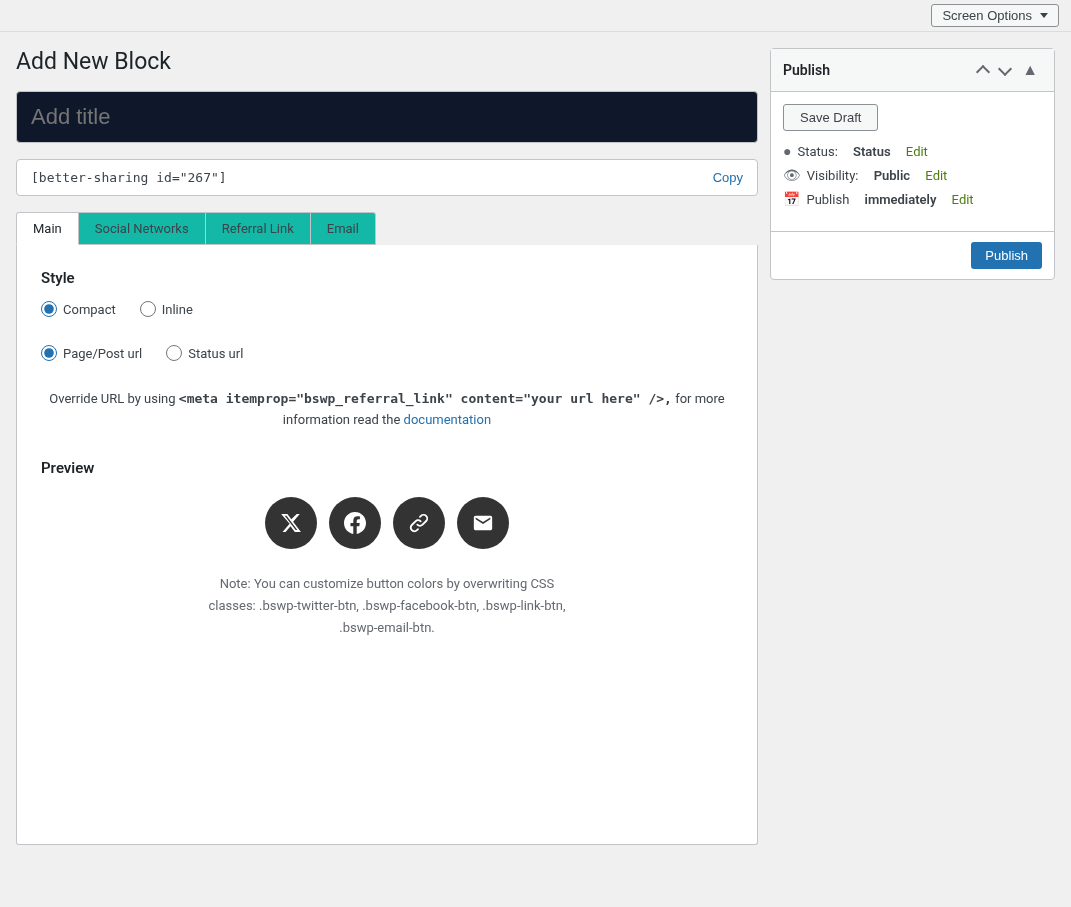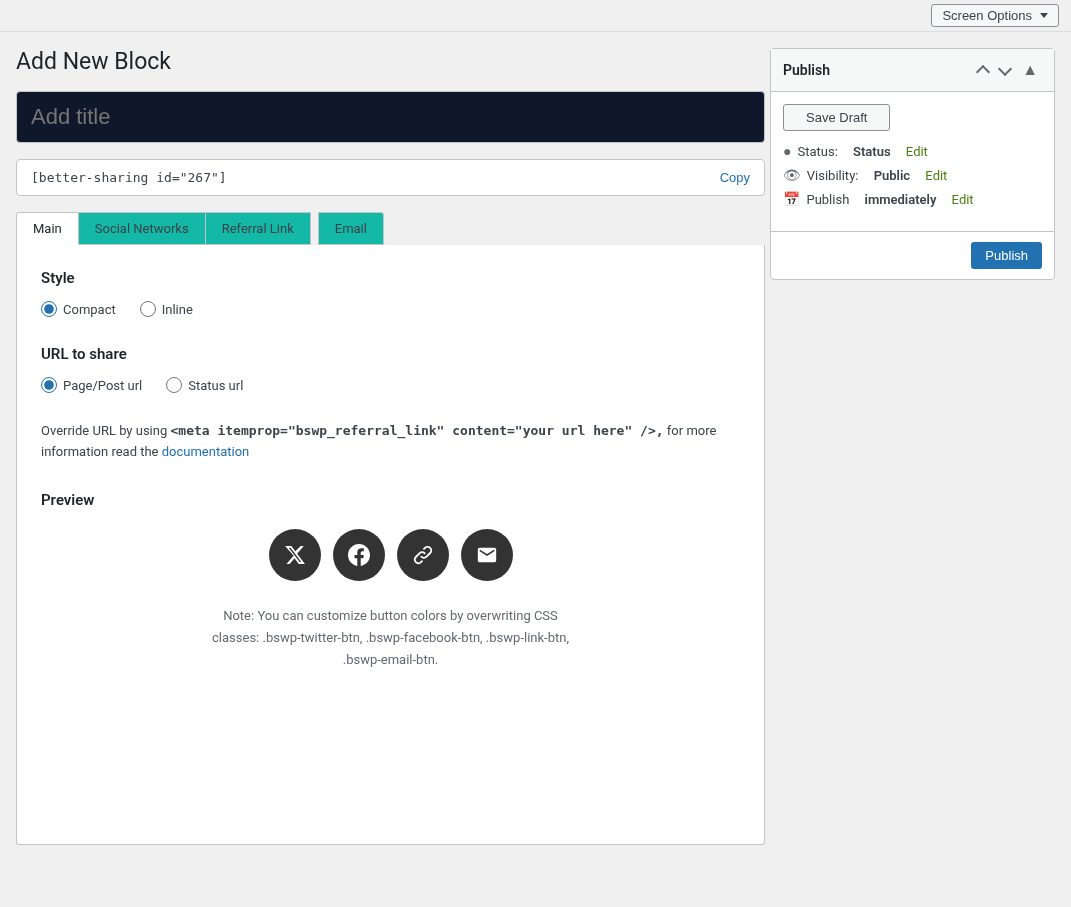--- a/index.html
+++ b/index.html
@@ -29,21 +29,21 @@
       cursor: pointer;
       color: #3c434a;
       display: flex;
       align-items: center;
       gap: 4px;
     }
 
     
     .page-wrapper {
       display: flex;
-      gap: 5px;
+      gap: 12px;
       padding: 16px;
       max-width: 1071px;
       min-height: calc(907px - 32px);
     }
 
     
     .main-content {
       flex: 1;
       min-width: 0;
     }
@@ -98,21 +98,21 @@
       border-bottom: 1px solid #c3c4c7;
     }
     .tab-item.active {
       background: #fff;
       border-bottom: 1px solid #fff;
       position: relative;
       z-index: 1;
       color: #1d2327;
     }
     .tab-item:first-child { border-radius: 3px 0 0 0; }
-    .tab-item:last-child { border-radius: 0 3px 0 0; margin-left: 8px; }
+    .tab-item:last-child { border-radius: 0 3px 0 0; }
 
     
     .tab-panel {
       background: #fff;
       border: 1px solid #c3c4c7;
       border-top: none;
       padding: 24px;
       border-radius: 0 0 3px 3px;
       min-height: 600px;
     }
@@ -146,20 +146,21 @@
     }
 
     
     .url-section { margin-bottom: 28px; }
 
     .override-text {
       margin-top: 0;
       font-size: 13px;
       line-height: 1.6;
       color: #3c434a;
+      text-align: center;
     }
     .override-text code {
       font-family: monospace;
       font-weight: 600;
     }
     .override-text a {
       color: #2271b1;
       text-decoration: none;
     }
 
@@ -230,21 +231,21 @@
       align-items: center;
     }
 
     .publish-body {
       padding: 12px;
     }
     .save-draft-btn {
       background: #f6f7f7;
       border: 1px solid #8c8f94;
       border-radius: 3px;
-      padding: 5px 22px;
+      padding: 5px 16px;
       font-size: 13px;
       cursor: pointer;
       color: #3c434a;
       margin-bottom: 12px;
     }
 
     .publish-meta {
       list-style: none;
       display: flex;
       flex-direction: column;
@@ -337,21 +338,20 @@
             <span>Compact</span>
           </label>
           <label class="radio-label">
             <input type="radio" name="style" style="">
             <span>Inline</span>
           </label>
         </div>
       </div>
 
       <div class="url-section">
-        <div class="section-title">URL to share</div>
         <div class="radio-group">
           <label class="radio-label">
             <input type="radio" name="url" checked="" style="">
             <span>Page/Post url</span>
           </label>
           <label class="radio-label">
             <input type="radio" name="url" style="">
             <span>Status url</span>
           </label>
         </div>

